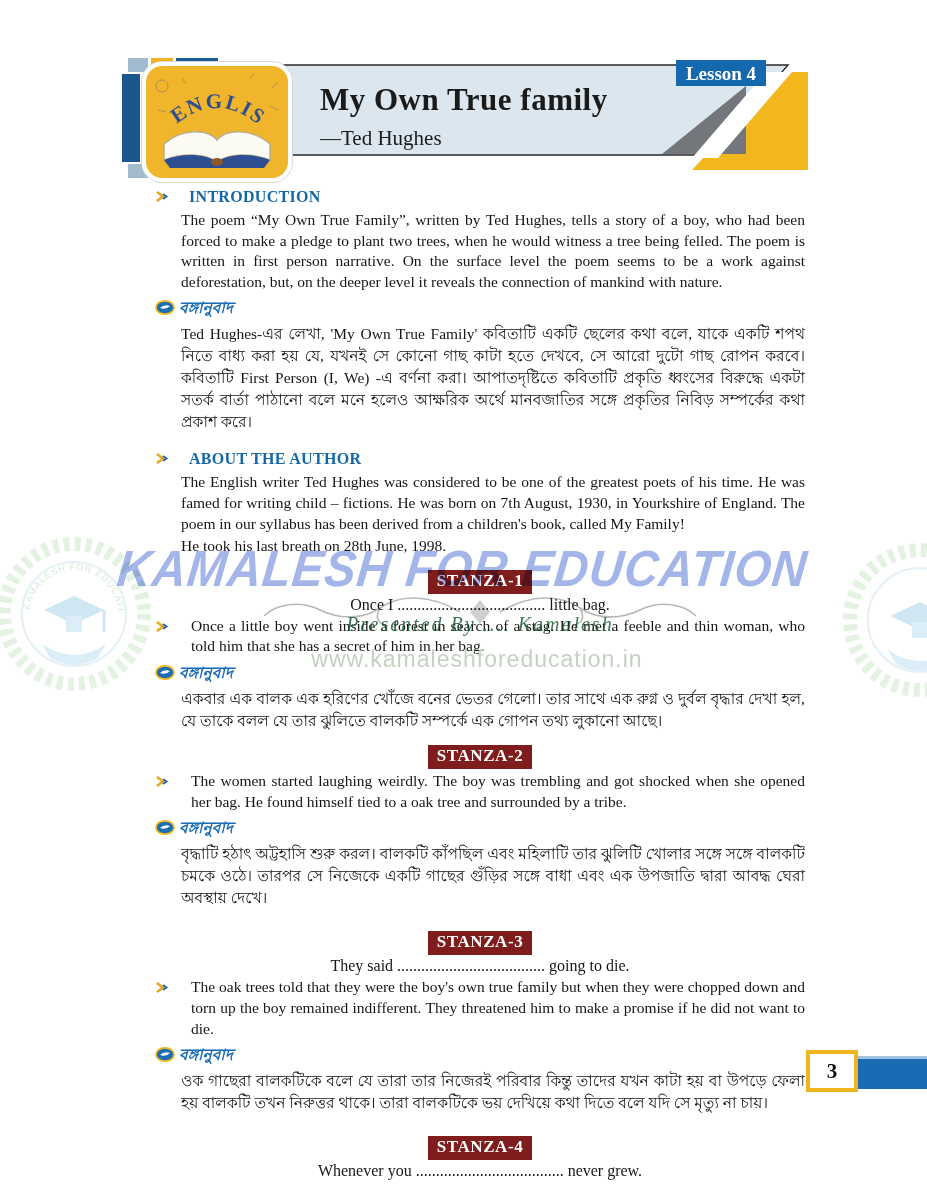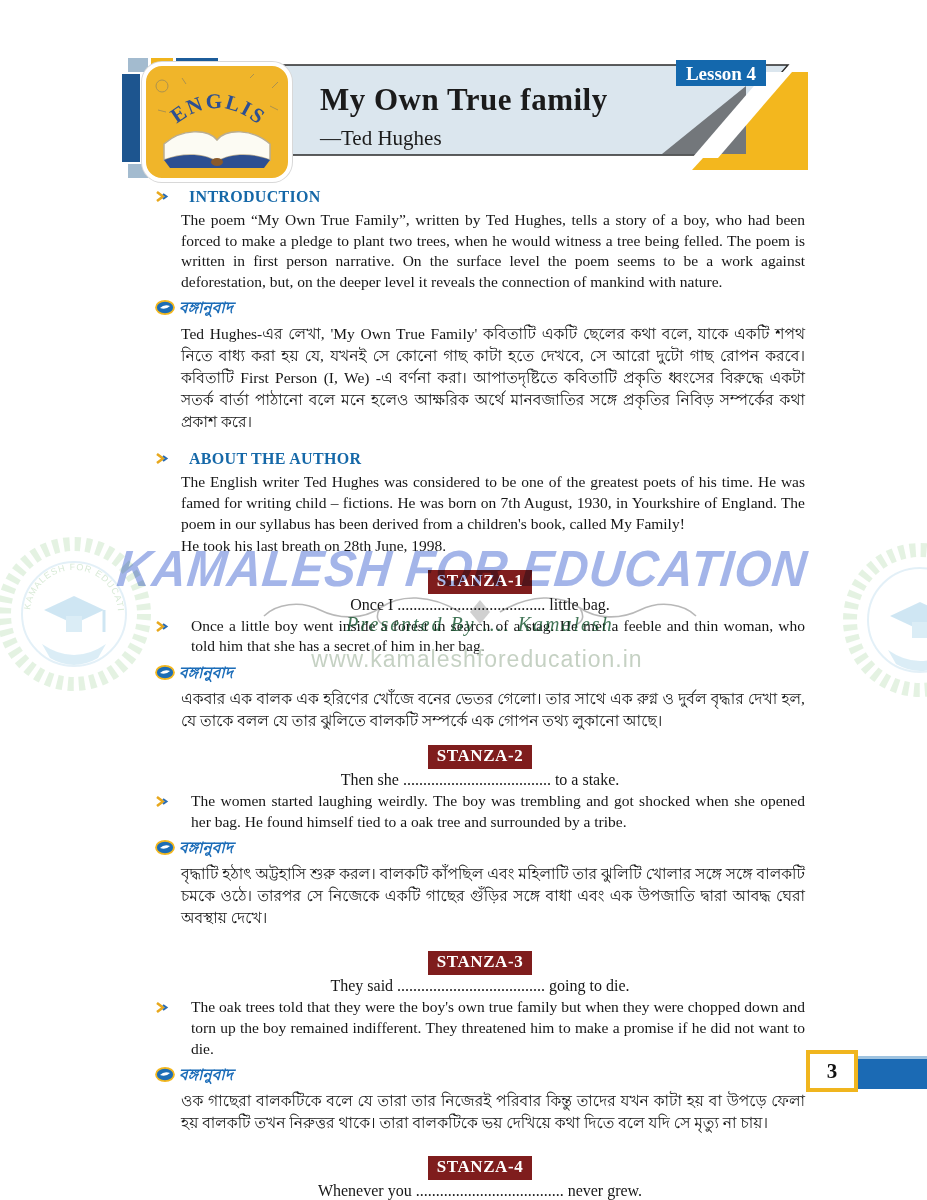--- a/index.html
+++ b/index.html
@@ -189,21 +189,20 @@
         <svg width="20" height="15" viewBox="0 0 20 15">
             <ellipse cx="10" cy="7.5" rx="9" ry="6.6" fill="#1d6db5" stroke="#f3b71e" stroke-width="1.8"></ellipse>
             <path d="M5,8 q4,-4 10,-2 q-4,4 -10,2" fill="#ffffff"></path>
           </svg>
       </span>
       <span class="bn-label">বঙ্গানুবাদ</span>
     </div>
     <div class="bn-para">একবার এক বালক এক হরিণের খোঁজে বনের ভেতর গেলো। তার সাথে এক রুগ্ন ও দুর্বল বৃদ্ধার দেখা হল, যে তাকে বলল যে তার ঝুলিতে বালকটি সম্পর্কে এক গোপন তথ্য লুকানো আছে।</div>
 
     <div class="stanza-box">STANZA-2</div>
-    <div class="gap-line">Then she ..................................... to a stake.</div>
     <div class="bullet-row">
       <span class="bullet-ic">
         <svg width="14" height="13" viewBox="0 0 14 13">
             <path d="M2,2 L8,6.5 L2,11" stroke="#e8a81c" stroke-width="2.6" fill="none"></path>
             <path d="M8,4 L11.5,6.5 L8,9" stroke="#2a6db5" stroke-width="2" fill="none"></path>
           </svg>
       </span>
       <div class="para">The women started laughing weirdly. The boy was trembling and got shocked when she opened her  bag. He found himself tied to a oak tree and surrounded by a tribe.</div>
     </div>
     <div class="bn-row">

